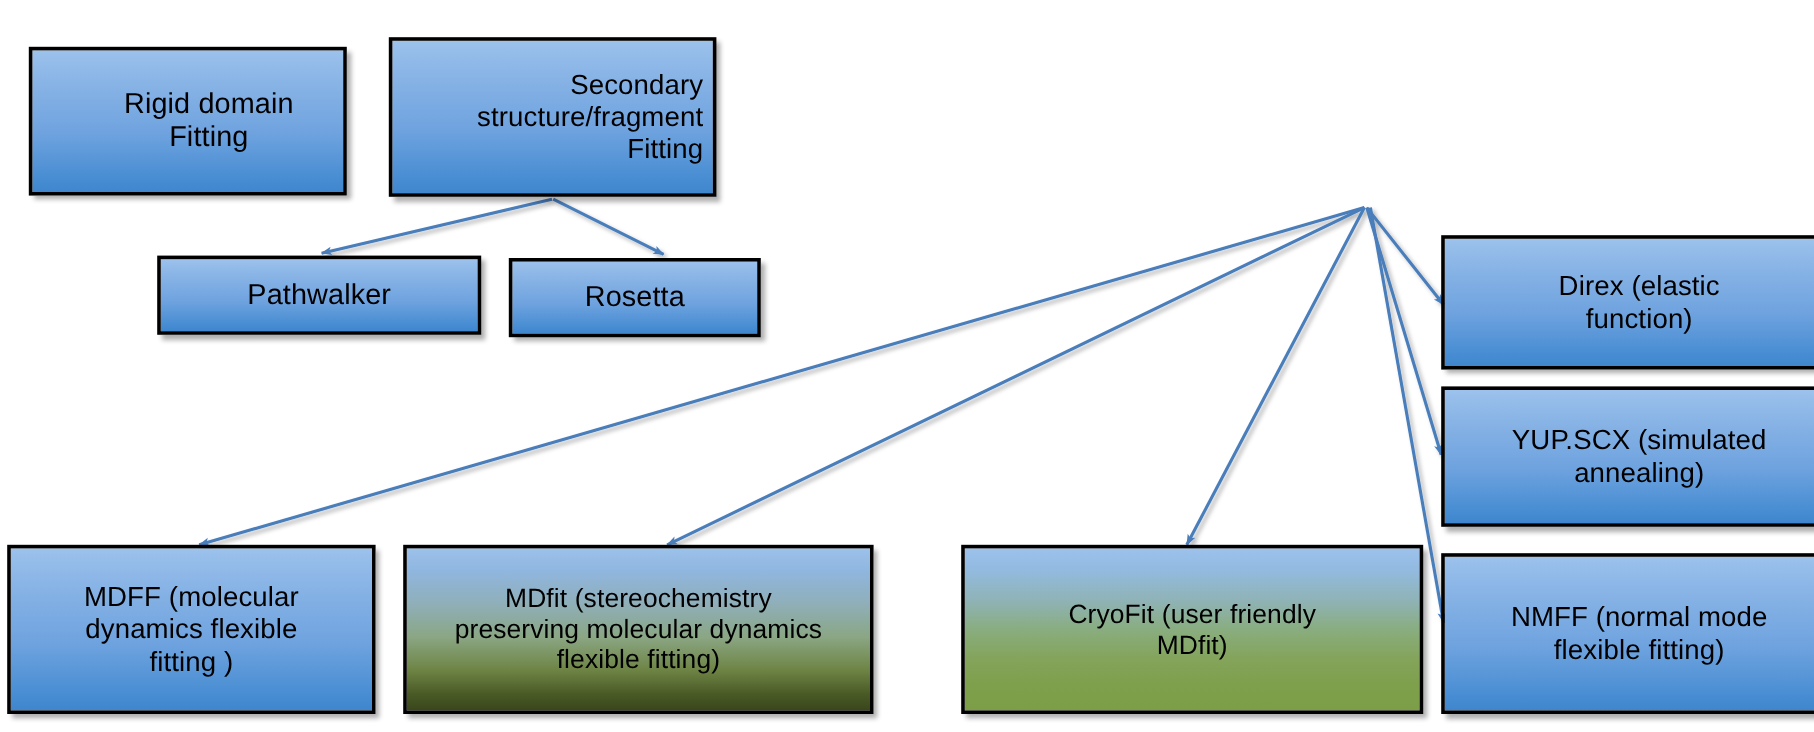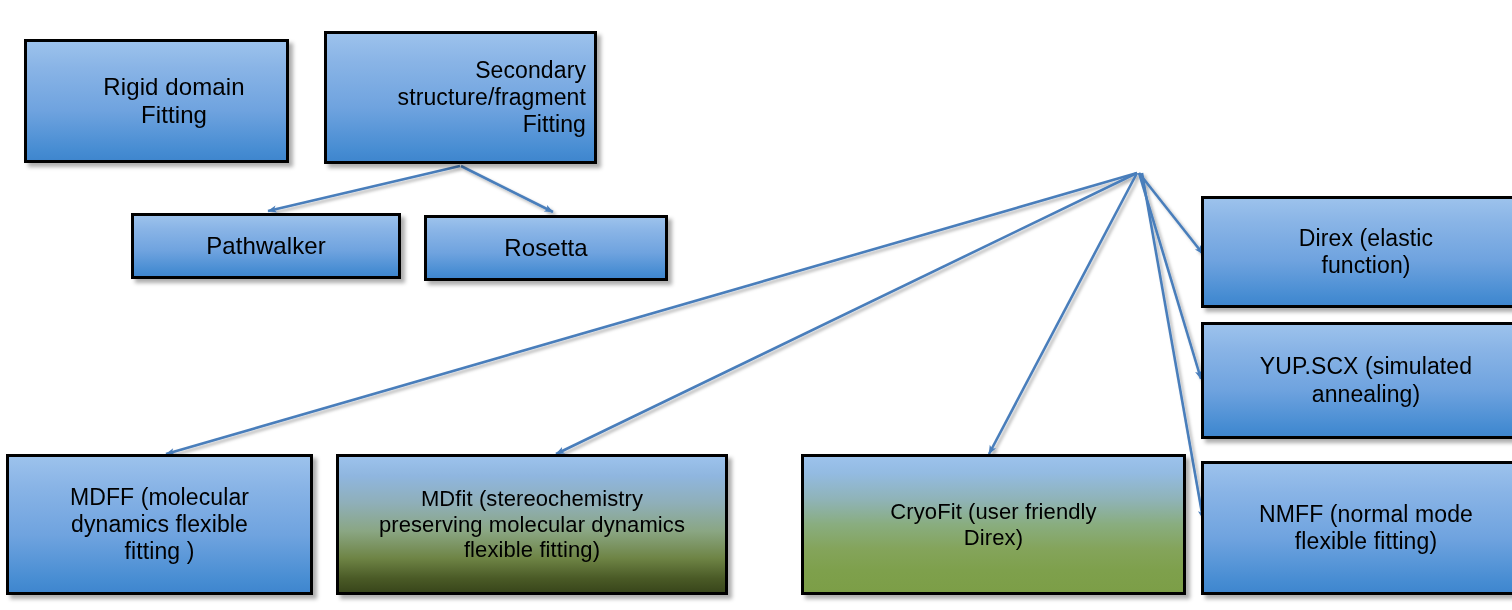--- a/index.html
+++ b/index.html
@@ -94,21 +94,21 @@
   <div class="node fill-blue t23" style="left:324px; top:31px; width:273px; height:133px;text-align:right;">
     <span class="label" style="white-space:pre-line;">Secondary
 structure/fragment
 Fitting</span>
   </div>
 
   <div class="node fill-blue t24" style="left:131px; top:213px; width:270px; height:66px;">
     <span class="label" style="white-space:pre-line;">Pathwalker</span>
   </div>
 
-  <div class="node fill-blue t24" style="left:424px; top:215px; width:244px; height:66px;align-items:center;">
+  <div class="node fill-blue t24" style="left:424px; top:215px; width:210px; height:66px;align-items:center;">
     <span class="label" style="white-space:pre-line;">Rosetta</span>
   </div>
 
 
   <div class="node fill-blue t23" style="left:1201px; top:196px; width:330px; height:112px;">
     <span class="label" style="white-space:pre-line;">Direx (elastic
 function)</span>
   </div>
 
   <div class="node fill-blue t23" style="left:1201px; top:322px; width:330px; height:117px;">
@@ -128,16 +128,16 @@
   </div>
 
   <div class="node fill-blue-olive t22" style="left:336px; top:454px; width:392px; height:141px;">
     <span class="label" style="white-space:pre-line;">MDfit (stereochemistry
 preserving molecular dynamics
 flexible fitting)</span>
   </div>
 
   <div class="node fill-blue-green t22" style="left:801px; top:454px; width:385px; height:141px;">
     <span class="label" style="white-space:pre-line;">CryoFit (user friendly
-Direx)</span>
+MDfit)</span>
   </div>
 
 </div>
 
 </body></html>

